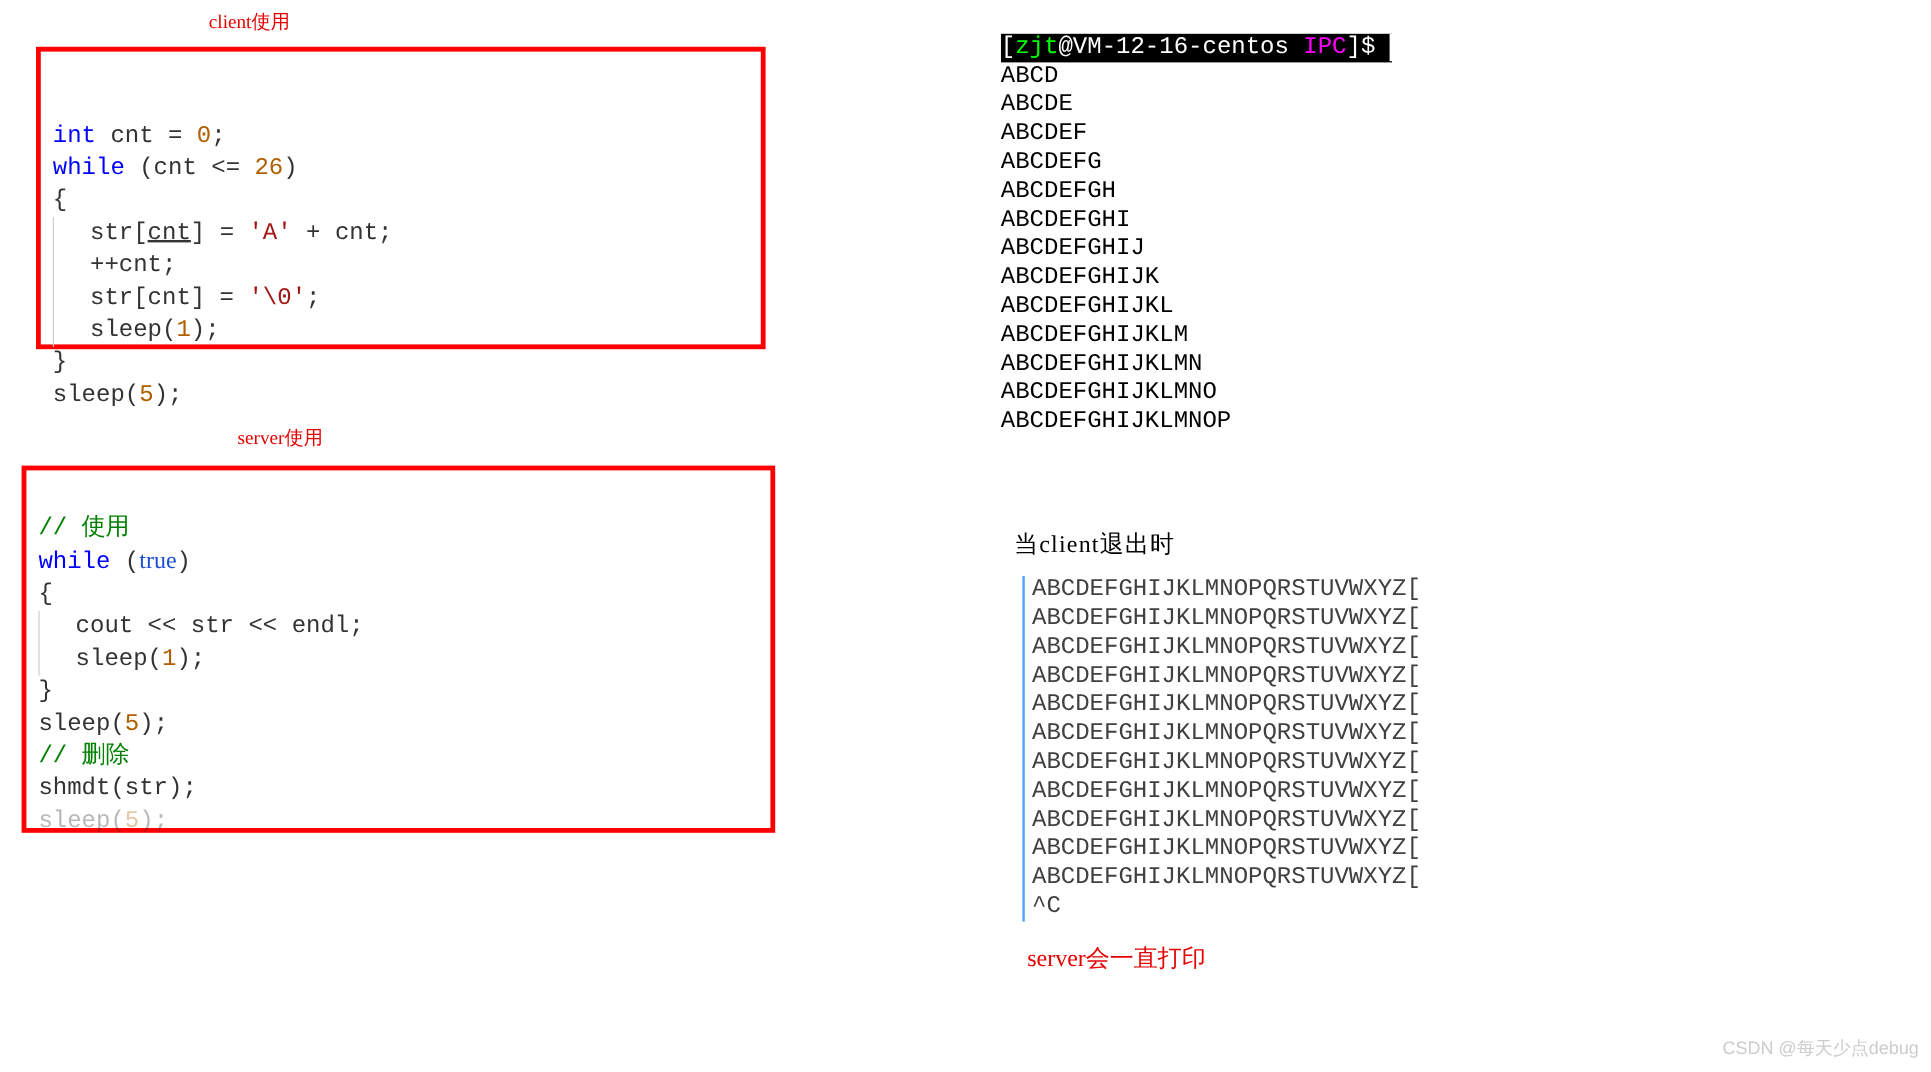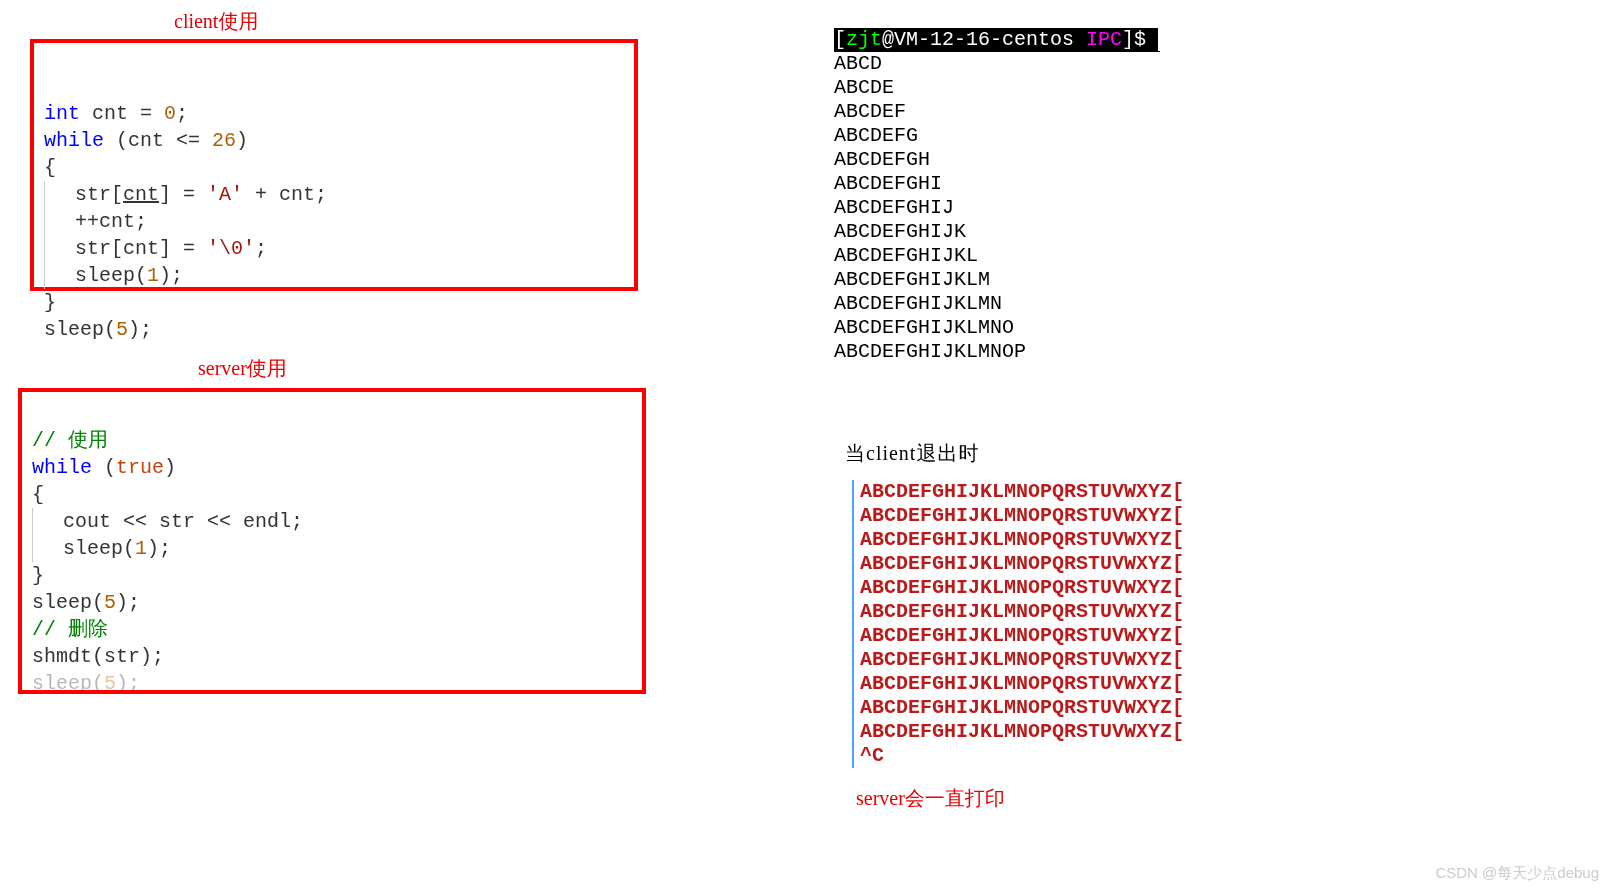--- a/index.html
+++ b/index.html
@@ -7,42 +7,42 @@
     padding: 0;
     background: #fff;
     width: 1609px;
     height: 893px;
     position: relative;
     font-family: Consolas, "Courier New", monospace;
     overflow: hidden;
   }
   .label {
     color: #e60000;
-    font-size: 20px;
+    font-size: 16px;
     font-family: "SimSun", "宋体", serif;
     position: absolute;
   }
   .code-box {
     border: 4px solid #ff0000;
     position: absolute;
     background: #fff;
     box-sizing: border-box;
   }
   .code-inner {
     padding: 8px 10px;
     font-size: 20px;
     line-height: 27px;
     font-family: Consolas, "Courier New", monospace;
     white-space: pre;
     color: #333;
   }
   .kw   { color: #0000ff; }
   .num  { color: #b06000; }
   .chr  { color: #a31515; }
-  .bool { color: #c2410c; }
+  .bool { color: #1d4ed8; font-family: Liberation Serif, serif; }
   .cmt  { color: #008000; }
   .under { text-decoration: underline; color: #333; }
   .indent-line{
      display:inline-block;
      border-left:1px solid #ccc;
      padding-left:30px;
   }
 
   .terminal {
     position: absolute;
@@ -88,22 +88,21 @@
   .second-output {
     position: absolute;
     left: 852px;
     top: 480px;
     font-size: 20px;
     line-height: 24px;
     font-family: Consolas, "Courier New", monospace;
     border-left: 2px solid #4da3ff;
     padding-left: 6px;
     white-space: pre;
-    color: #b91c1c;
-    font-weight: bold;
+    color: #404040;
   }
 
   .server-label {
     position: absolute;
     left: 856px;
     top: 785px;
     font-size: 20px;
     font-family: "SimSun","宋体",serif;
     color: #e60000;
   }

